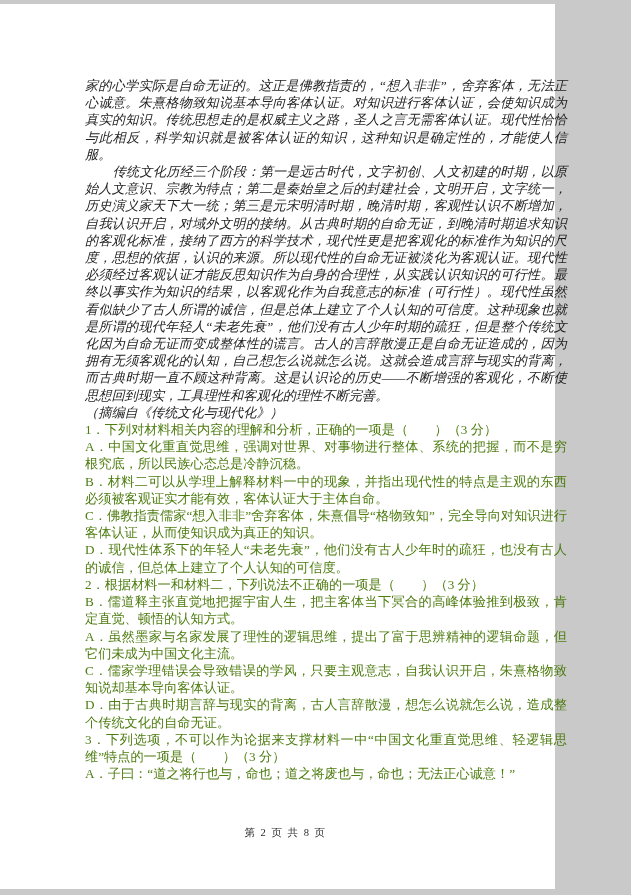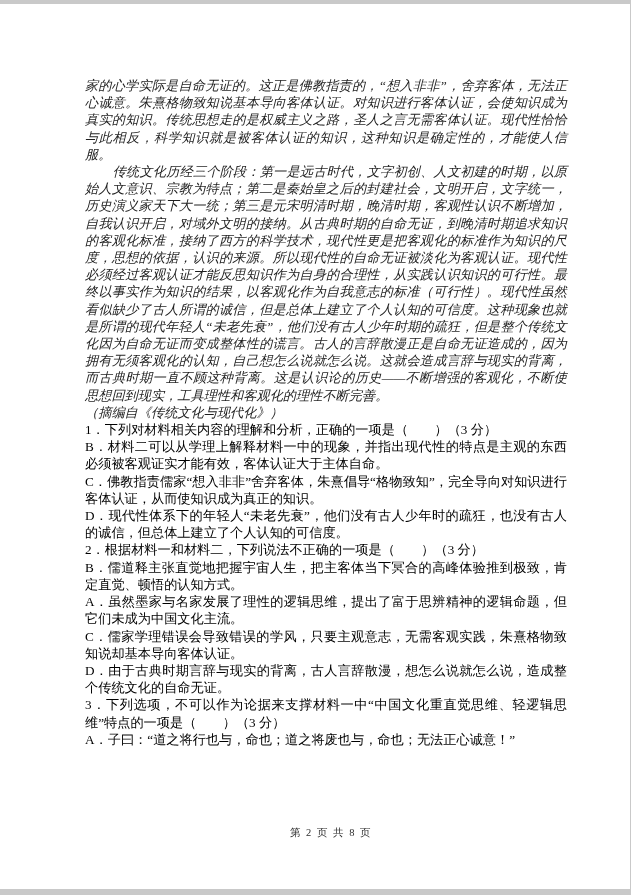--- a/index.html
+++ b/index.html
@@ -6,23 +6,22 @@
   body {
     width: 631px; height: 895px;
     background: #c9c9c9;
     font-family: "Liberation Serif", "DejaVu Serif", serif;
     position: relative;
     overflow: hidden;
   }
   .page {
     position: absolute;
     left: 0; top: 4px;
-    width: 604px; height: 885px;
+    width: 555px; height: 885px;
     background: #ffffff;
-    padding-left: 26px;
   }
   .content {
     position: absolute;
     left: 85px; top: 73px;
     width: 482px;
     color: #1e1e1e;
   }
   .content p {
     margin: 0;
     font-size: 13.2px;
@@ -32,50 +31,51 @@
     word-break: break-all;
   }
   
   .kai { font-style: italic; }
   .indent { text-indent: 2.1em; }
   .attribution {
     text-align: right;
     padding-right: 44px;
   }
   
-  .q { font-style: normal; color: #000000; }
+  .q { font-style: normal; color: #4d7c0f; }
   .footer {
     position: absolute;
-    left: 16px; top: 822px;
+    left: 8px; top: 822px;
     width: 100%;
     text-align: center;
     font-size: 10.5px;
     letter-spacing: 1.5px;
     color: #2b2b2b;
   }
 </style>
 </head>
 <body>
 
 <div class="page">
   <div class="content">
 
     <p class="kai">家的心学实际是自命无证的。这正是佛教指责的，“想入非非”，舍弃客体，无法正心诚意。朱熹格物致知说基本导向客体认证。对知识进行客体认证，会使知识成为真实的知识。传统思想走的是权威主义之路，圣人之言无需客体认证。现代性恰恰与此相反，科学知识就是被客体认证的知识，这种知识是确定性的，才能使人信服。</p>
     <p class="kai indent">传统文化历经三个阶段：第一是远古时代，文字初创、人文初建的时期，以原始人文意识、宗教为特点；第二是秦始皇之后的封建社会，文明开启，文字统一，历史演义家天下大一统；第三是元宋明清时期，晚清时期，客观性认识不断增加，自我认识开启，对域外文明的接纳。从古典时期的自命无证，到晚清时期追求知识的客观化标准，接纳了西方的科学技术，现代性更是把客观化的标准作为知识的尺度，思想的依据，认识的来源。所以现代性的自命无证被淡化为客观认证。现代性必须经过客观认证才能反思知识作为自身的合理性，从实践认识知识的可行性。最终以事实作为知识的结果，以客观化作为自我意志的标准（可行性）。现代性虽然看似缺少了古人所谓的诚信，但是总体上建立了个人认知的可信度。这种现象也就是所谓的现代年轻人“未老先衰”，他们没有古人少年时期的疏狂，但是整个传统文化因为自命无证而变成整体性的谎言。古人的言辞散漫正是自命无证造成的，因为拥有无须客观化的认知，自己想怎么说就怎么说。这就会造成言辞与现实的背离，而古典时期一直不顾这种背离。这是认识论的历史——不断增强的客观化，不断使思想回到现实，工具理性和客观化的理性不断完善。</p>
     <p class="kai attribution">（摘编自《传统文化与现代化》）</p>
 
     <p class="q">1．下列对材料相关内容的理解和分析，正确的一项是（　　）（3 分）</p>
+    <p class="q">A．中国文化重直觉思维，强调对世界、对事物进行整体、系统的把握，而不是穷根究底，所以民族心态总是冷静沉稳。</p>
     <p class="q">B．材料二可以从学理上解释材料一中的现象，并指出现代性的特点是主观的东西必须被客观证实才能有效，客体认证大于主体自命。</p>
     <p class="q">C．佛教指责儒家“想入非非”舍弃客体，朱熹倡导“格物致知”，完全导向对知识进行客体认证，从而使知识成为真正的知识。</p>
     <p class="q">D．现代性体系下的年轻人“未老先衰”，他们没有古人少年时的疏狂，也没有古人的诚信，但总体上建立了个人认知的可信度。</p>
 
     <p class="q">2．根据材料一和材料二，下列说法不正确的一项是（　　）（3 分）</p>
     <p class="q">B．儒道释主张直觉地把握宇宙人生，把主客体当下冥合的高峰体验推到极致，肯定直觉、顿悟的认知方式。</p>
     <p class="q">A．虽然墨家与名家发展了理性的逻辑思维，提出了富于思辨精神的逻辑命题，但它们未成为中国文化主流。</p>
-    <p class="q">C．儒家学理错误会导致错误的学风，只要主观意志，无需客观实践，朱熹格物致知说却基本导向客体认证。</p>
+    <p class="q">C．儒家学理错误会导致错误的学风，只要主观意志，自我认识开启，朱熹格物致知说却基本导向客体认证。</p>
     <p class="q">D．由于古典时期言辞与现实的背离，古人言辞散漫，想怎么说就怎么说，造成整个传统文化的自命无证。</p>
 
     <p class="q">3．下列选项，不可以作为论据来支撑材料一中“中国文化重直觉思维、轻逻辑思维”特点的一项是（　　）（3 分）</p>
     <p class="q">A．子曰：“道之将行也与，命也；道之将废也与，命也；无法正心诚意！”</p>
 
   </div>
 
   <div class="footer">第 2 页 共 8 页</div>
 </div>
 

